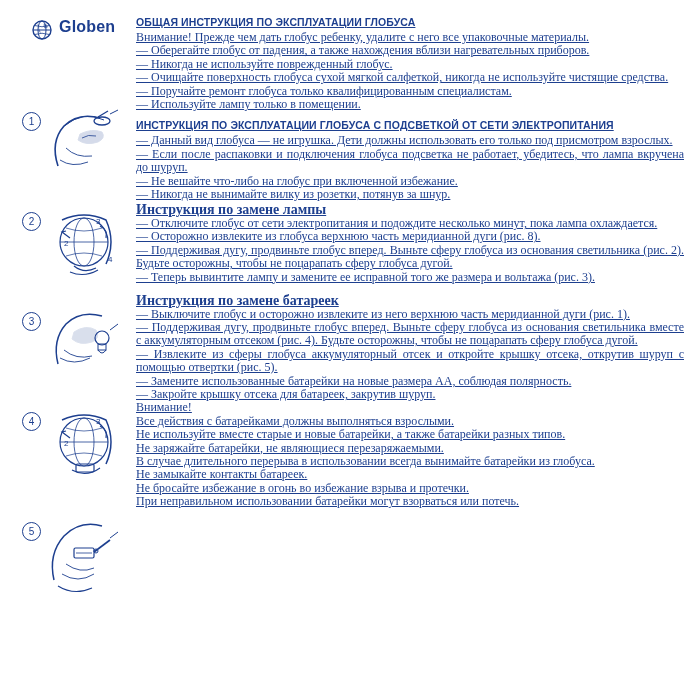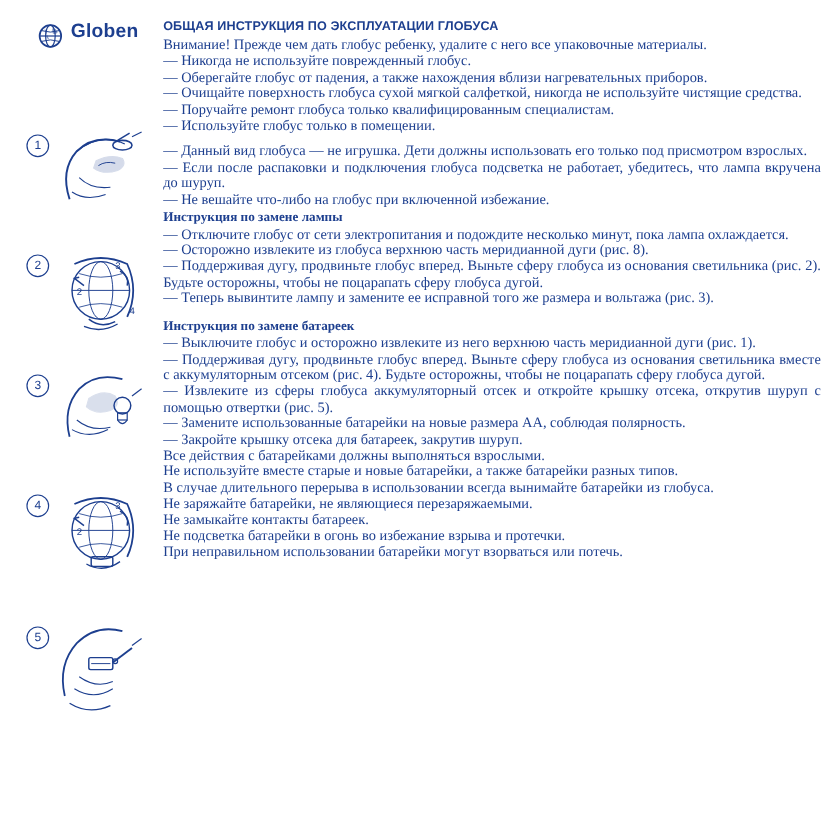--- a/index.html
+++ b/index.html
@@ -70,34 +70,35 @@
   .fig-art {
     position: absolute;
     left: 24px;
     top: -4px;
     width: 86px;
   }
   
   .right-col {
     flex: 1 1 auto;
     padding-top: 2px;
+    text-decoration: underline;
   }
   h1.sec {
     font-family: "Liberation Sans", sans-serif;
     font-size: 10.5px;
     line-height: 13px;
     font-weight: bold;
     margin: 0 0 2px 0;
     color: #1d3f8f;
     text-transform: uppercase;
     letter-spacing: 0.1px;
   }
   h2.sub {
     font-family: "Liberation Serif", serif;
-    font-size: 11px;
+    font-size: 14px;
     line-height: 13.5px;
     font-weight: bold;
     margin: 2px 0 0 0;
     color: #1d3f8f;
   }
   p.par {
     font-size: 12px;
     line-height: 13.4px;
     margin: 0;
     text-align: justify;
@@ -219,47 +220,50 @@
         </svg>
       </div>
     </div>
 
   </div>
 
   <div class="right-col">
 
     <h1 class="sec">ОБЩАЯ ИНСТРУКЦИЯ ПО ЭКСПЛУАТАЦИИ ГЛОБУСА</h1>
     <p class="par">Внимание! Прежде чем дать глобус ребенку, удалите с него все упаковочные материалы.</p>
+    <p class="par">— Оберегайте глобус от падения, а также нахождения вблизи нагревательных приборов.</p>
     <p class="par">— Никогда не используйте поврежденный глобус.</p>
-    <p class="par">— Оберегайте глобус от падения, а также нахождения вблизи нагревательных приборов.</p>
     <p class="par">— Очищайте поверхность глобуса сухой мягкой салфеткой, никогда не используйте чистящие средства.</p>
     <p class="par">— Поручайте ремонт глобуса только квалифицированным специалистам.</p>
-    <p class="par">— Используйте глобус только в помещении.</p>
+    <p class="par">— Используйте лампу только в помещении.</p>
 
     <div class="gap"></div>
 
+    <h1 class="sec">ИНСТРУКЦИЯ ПО ЭКСПЛУАТАЦИИ ГЛОБУСА С ПОДСВЕТКОЙ ОТ СЕТИ ЭЛЕКТРОПИТАНИЯ</h1>
     <p class="par">— Данный вид глобуса — не игрушка. Дети должны использовать его только под присмотром взрослых.</p>
     <p class="par">— Если после распаковки и подключения глобуса подсветка не работает, убедитесь, что лампа вкручена до шуруп.</p>
     <p class="par">— Не вешайте что-либо на глобус при включенной избежание.</p>
+    <p class="par">— Никогда не вынимайте вилку из розетки, потянув за шнур.</p>
     <h2 class="sub">Инструкция по замене лампы</h2>
     <p class="par">— Отключите глобус от сети электропитания и подождите несколько минут, пока лампа охлаждается.</p>
     <p class="par">— Осторожно извлеките из глобуса верхнюю часть меридианной дуги (рис. 8).</p>
     <p class="par">— Поддерживая дугу, продвиньте глобус вперед. Выньте сферу глобуса из основания светильника (рис. 2). Будьте осторожны, чтобы не поцарапать сферу глобуса дугой.</p>
     <p class="par">— Теперь вывинтите лампу и замените ее исправной того же размера и вольтажа (рис. 3).</p>
 
     <div class="gap"></div>
 
     <h2 class="sub">Инструкция по замене батареек</h2>
     <p class="par">— Выключите глобус и осторожно извлеките из него верхнюю часть меридианной дуги (рис. 1).</p>
     <p class="par">— Поддерживая дугу, продвиньте глобус вперед. Выньте сферу глобуса из основания светильника вместе с аккумуляторным отсеком (рис. 4). Будьте осторожны, чтобы не поцарапать сферу глобуса дугой.</p>
     <p class="par">— Извлеките из сферы глобуса аккумуляторный отсек и откройте крышку отсека, открутив шуруп с помощью отвертки (рис. 5).</p>
     <p class="par">— Замените использованные батарейки на новые размера АА, соблюдая полярность.</p>
     <p class="par">— Закройте крышку отсека для батареек, закрутив шуруп.</p>
+    <p class="par">Внимание!</p>
     <p class="par">Все действия с батарейками должны выполняться взрослыми.</p>
     <p class="par">Не используйте вместе старые и новые батарейки, а также батарейки разных типов.</p>
+    <p class="par">Не заряжайте батарейки, не являющиеся перезаряжаемыми.</p>
     <p class="par">В случае длительного перерыва в использовании всегда вынимайте батарейки из глобуса.</p>
-    <p class="par">Не заряжайте батарейки, не являющиеся перезаряжаемыми.</p>
     <p class="par">Не замыкайте контакты батареек.</p>
-    <p class="par">Не подсветка батарейки в огонь во избежание взрыва и протечки.</p>
+    <p class="par">Не бросайте избежание в огонь во избежание взрыва и протечки.</p>
     <p class="par">При неправильном использовании батарейки могут взорваться или потечь.</p>
 
   </div>
 </div>
 
 </body></html>

